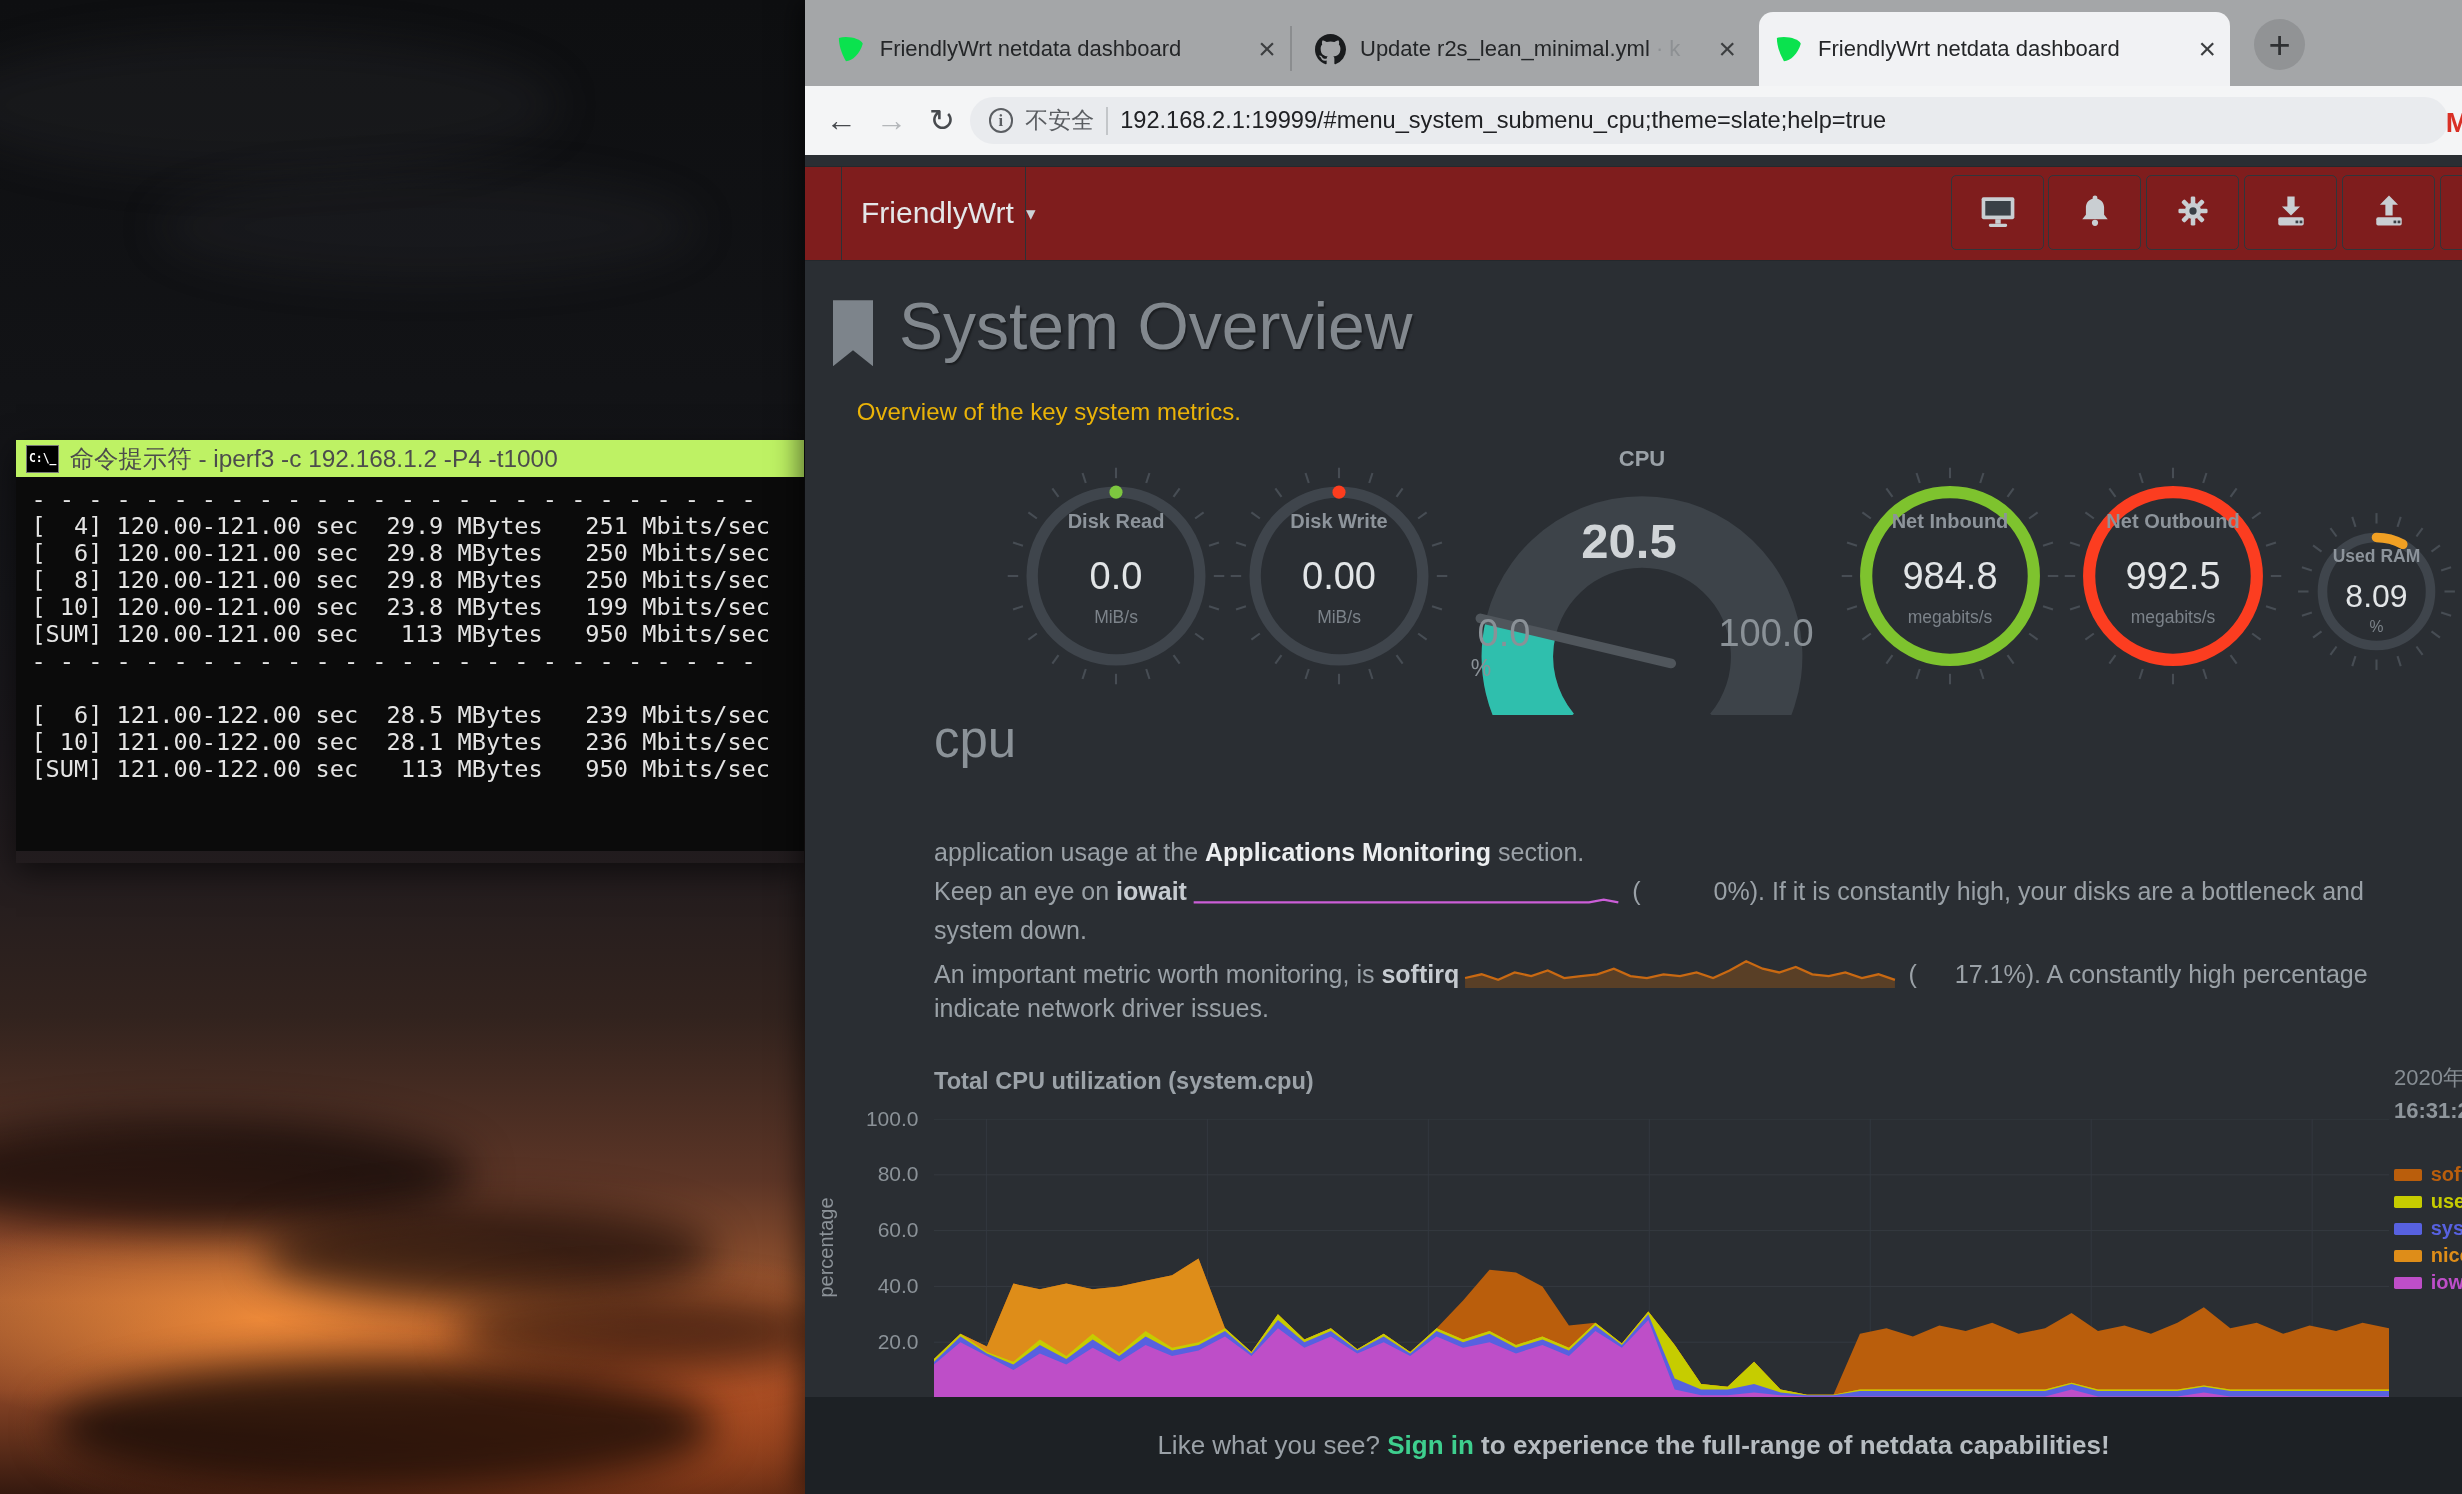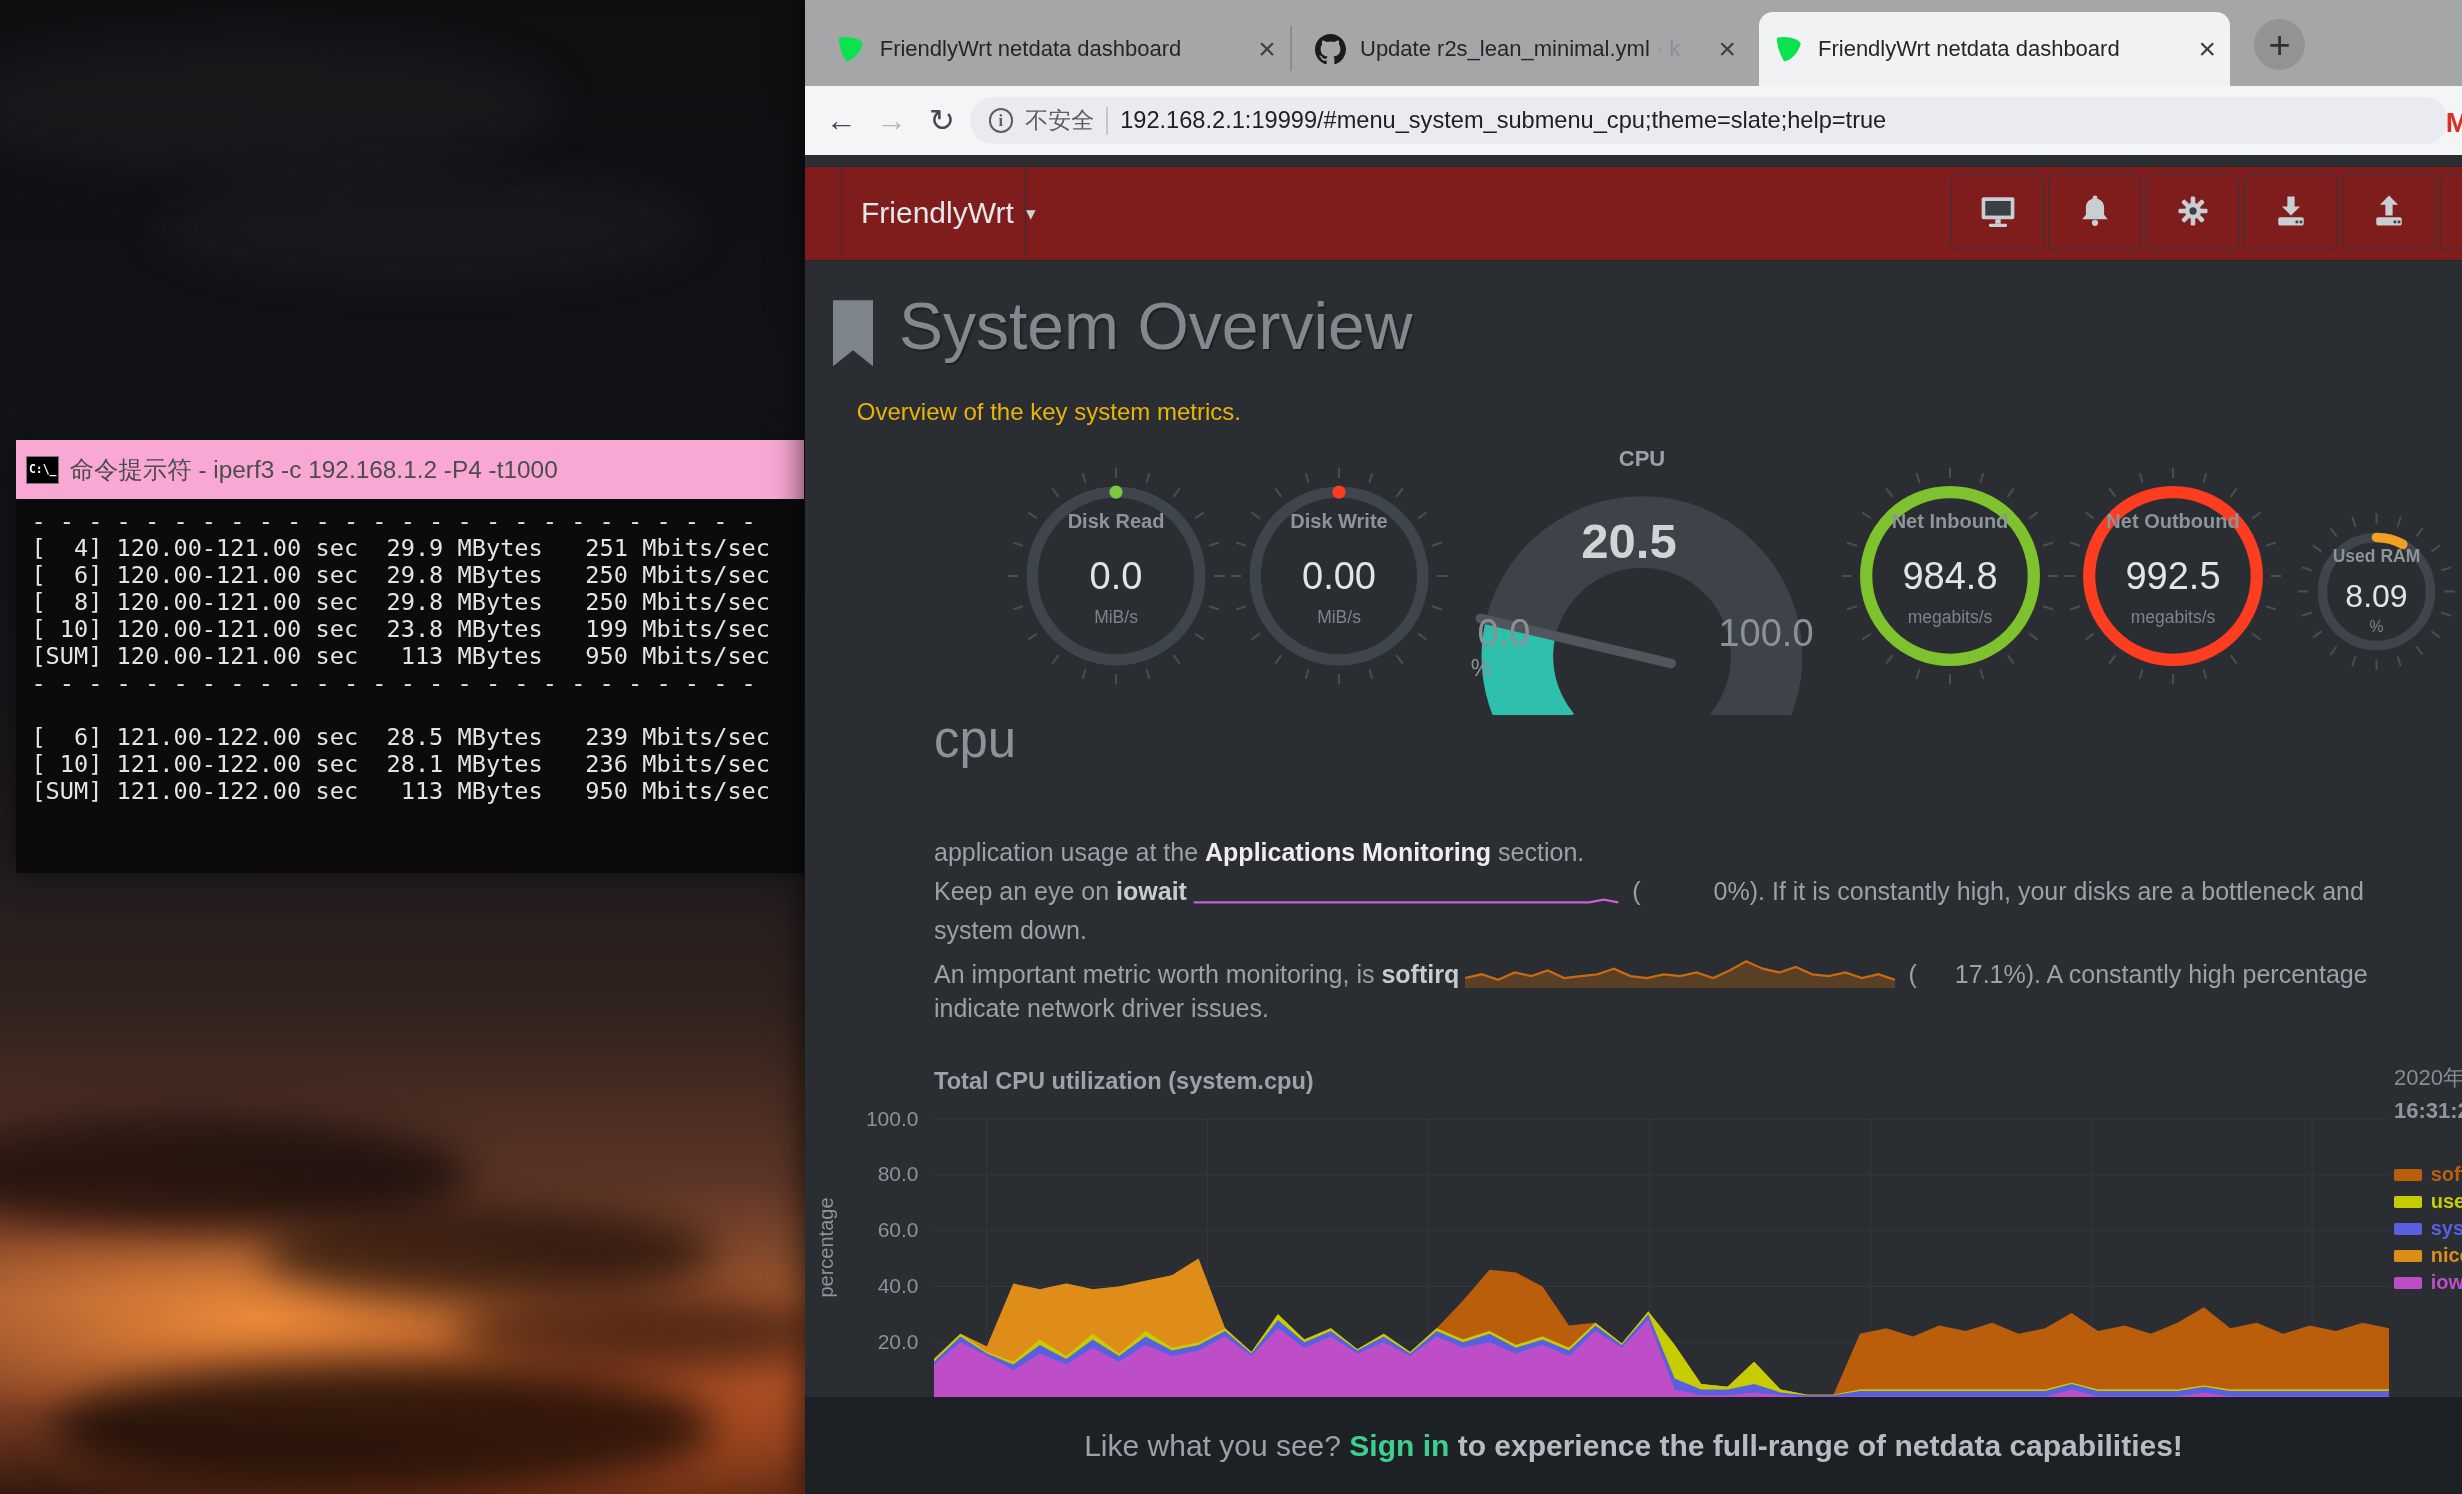--- a/index.html
+++ b/index.html
@@ -9,21 +9,21 @@
   #desktop{position:absolute;inset:0;
     background:
       radial-gradient(ellipse 541px 166px at 262px 1319px, rgba(255,150,60,.80), rgba(255,120,40,0) 70%),
       radial-gradient(ellipse 786px 244px at 576px 1423px, rgba(225,95,35,.65), rgba(225,95,35,0) 72%),
       radial-gradient(ellipse 454px 140px at 105px 1222px, rgba(190,85,45,.45), rgba(190,85,45,0) 70%),
       linear-gradient(180deg,#0e0f11 0%,#121316 26%,#16161a 40%,#1b181c 50%,#221c1e 58%,#32231e 68%,#5c3526 79%,#9c5730 87%,#8a4526 93%,#35190f 100%);}
   .cloud{position:absolute;border-radius:50%;filter:blur(21px);}
   
   #terminal{position:absolute;left:15.7px;top:440px;width:788px;height:423px;
     box-shadow:0 8.7px 30px rgba(0,0,0,.55);}
-  #term-titlebar{height:59px;background:#f9a8d4;display:flex;align-items:center;
+  #term-titlebar{height:37px;background:#bef264;display:flex;align-items:center;
     padding:0 10.5px;gap:10.5px;box-sizing:border-box;}
   #term-icon{width:31px;height:26px;background:#000;border:0.9px solid #777;color:#fff;
     font:bold 11.4px/1 "DejaVu Sans Mono",monospace;display:flex;align-items:center;justify-content:center;}
   #term-title{font-size:24.4px;color:#4c4c4c;white-space:nowrap;overflow:hidden;}
   #term-body{height:374px;background:#0b0b0b;padding:8.7px 0 0 15.7px;overflow:hidden;box-sizing:border-box;}
   .term-line{font:23.6px/27px "DejaVu Sans Mono",monospace;color:#e4e4e4;white-space:pre;}
   
   #browser{position:absolute;left:805px;top:0;width:1657px;height:1494px;overflow:hidden;
     box-shadow:-7px 0 24.4px rgba(0,0,0,.5);}
   #tabstrip{position:absolute;left:0;top:0;right:0;height:86px;background:#a4a6a8;}
@@ -85,21 +85,21 @@
   #plot{position:absolute;left:129px;top:964px;width:1455px;height:279px;}
   #legend{position:absolute;left:1589px;top:908px;width:68px;overflow:hidden;}
   #legend-date{font-size:22px;color:#868d93;white-space:nowrap;}
   #legend-time{font-size:22px;font-weight:bold;color:#8f969c;white-space:nowrap;margin-top:5.2px;}
   #legend-items{margin-top:37px;}
   .lg-row{display:flex;align-items:center;height:27px;}
   .lg-swatch{width:28px;height:12.2px;border-radius:1.7px;flex:0 0 28px;}
   .lg-label{font-size:20px;font-weight:bold;margin-left:8.7px;white-space:nowrap;}
   #signin-bar{position:absolute;left:0;right:0;top:1242px;height:97px;background:#1d2125;
     display:flex;align-items:center;justify-content:center;}
-  #signin-text{font-size:30px;color:#9aa1a7;white-space:nowrap;}
+  #signin-text{font-size:26px;color:#9aa1a7;white-space:nowrap;}
   #signin-link{font-weight:bold;}
   #signin-post{font-weight:bold;color:#b6bcc1;}
 </style>
 </head>
 <body>
 
 <div id="desktop">
   <div class="cloud" style="left:-52px;top:35px;width:611px;height:140px;background:rgba(60,62,66,.18);"></div>
   <div class="cloud" style="left:157px;top:175px;width:541px;height:105px;background:rgba(70,72,76,.14);"></div>
   <div class="cloud" style="left:-87px;top:1118px;width:559px;height:114px;background:rgba(18,10,8,.75);"></div>

